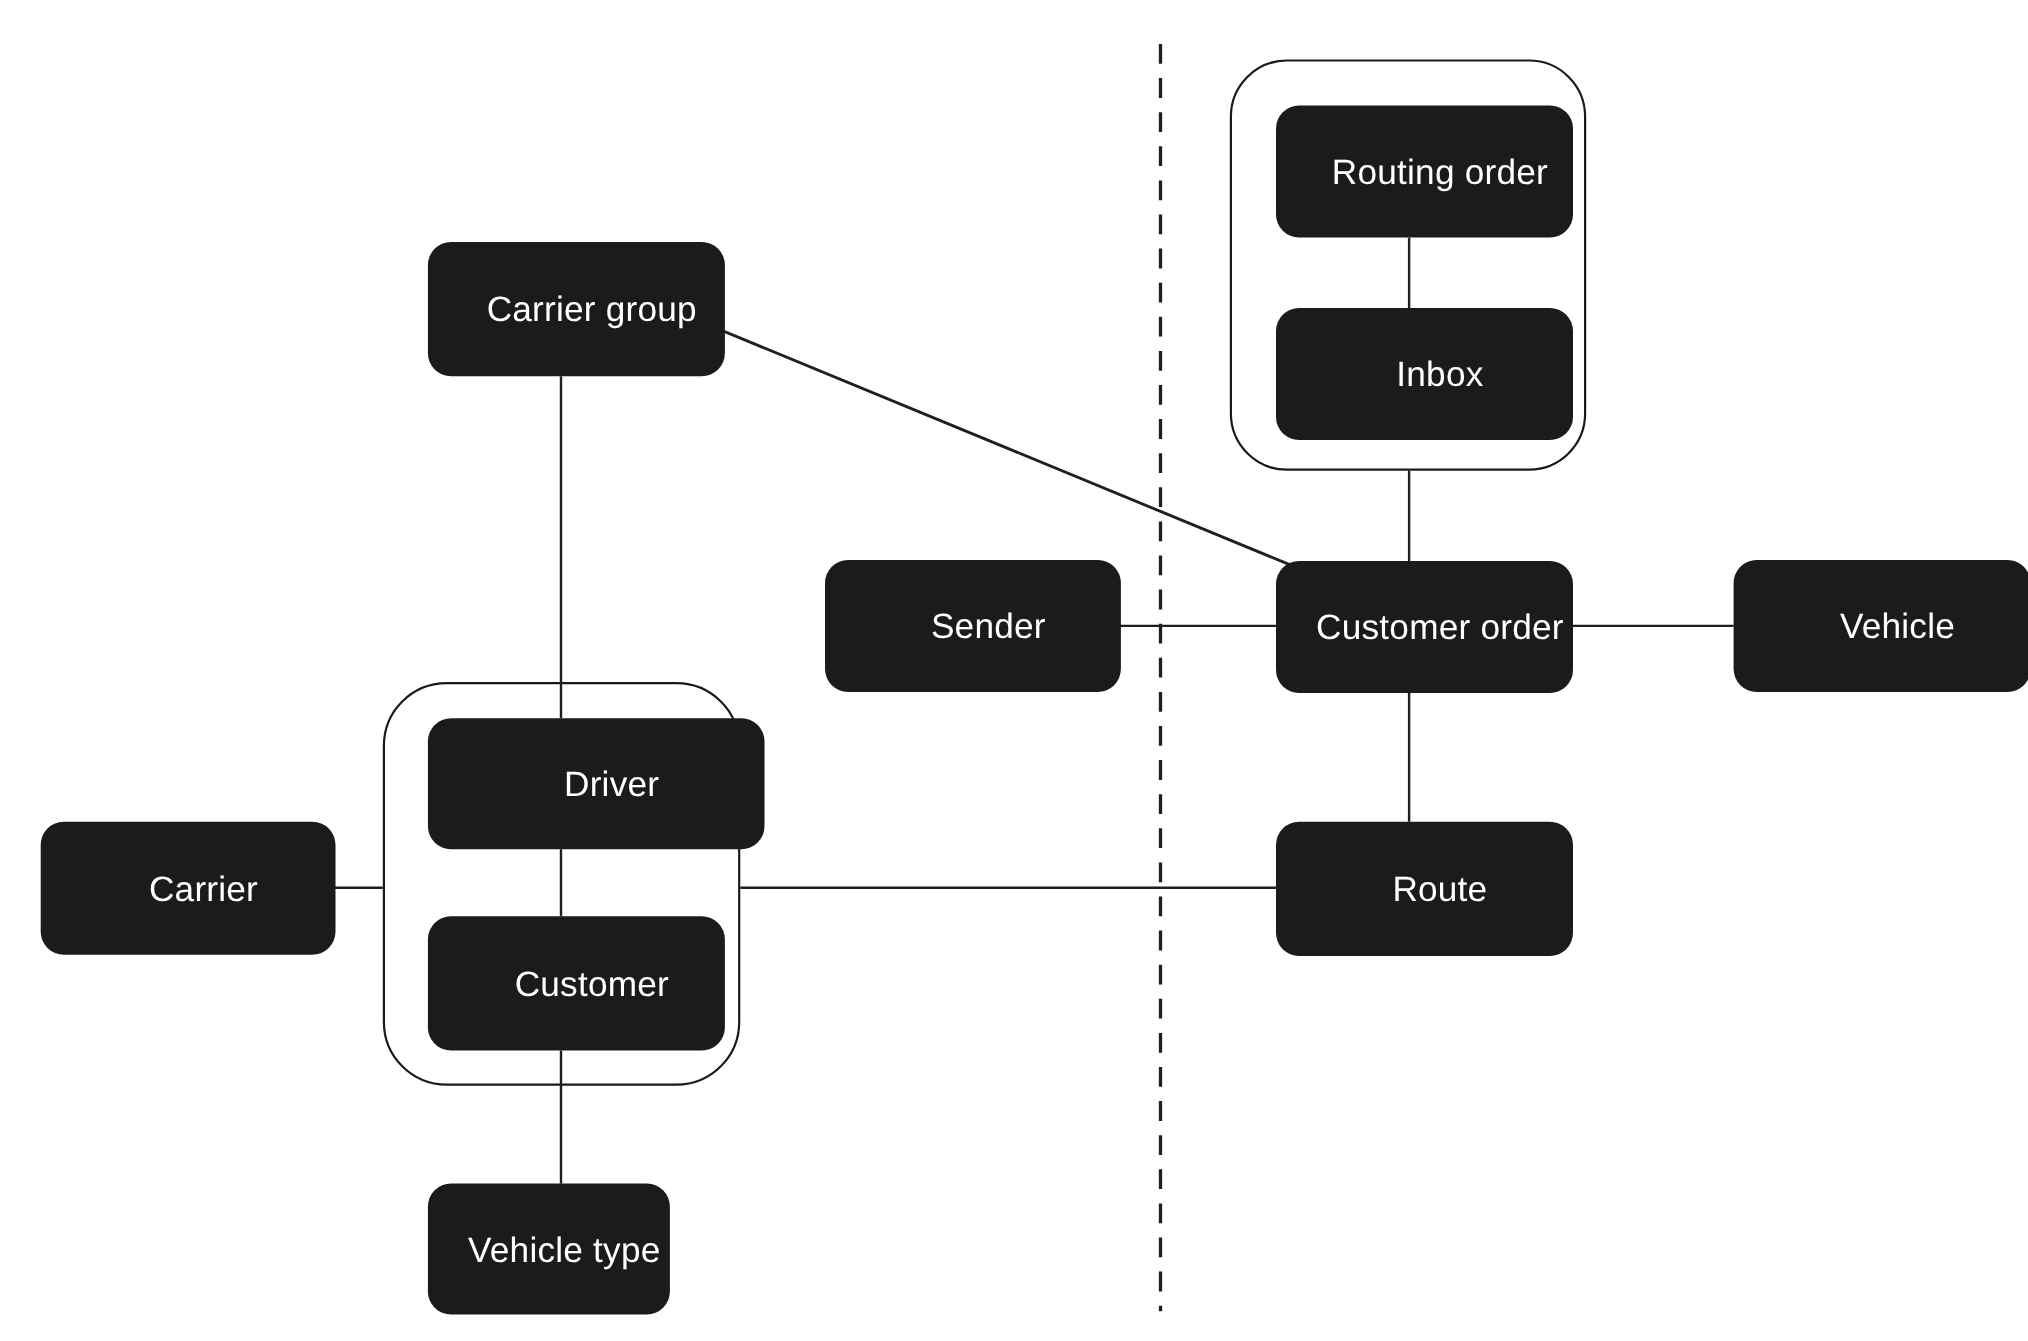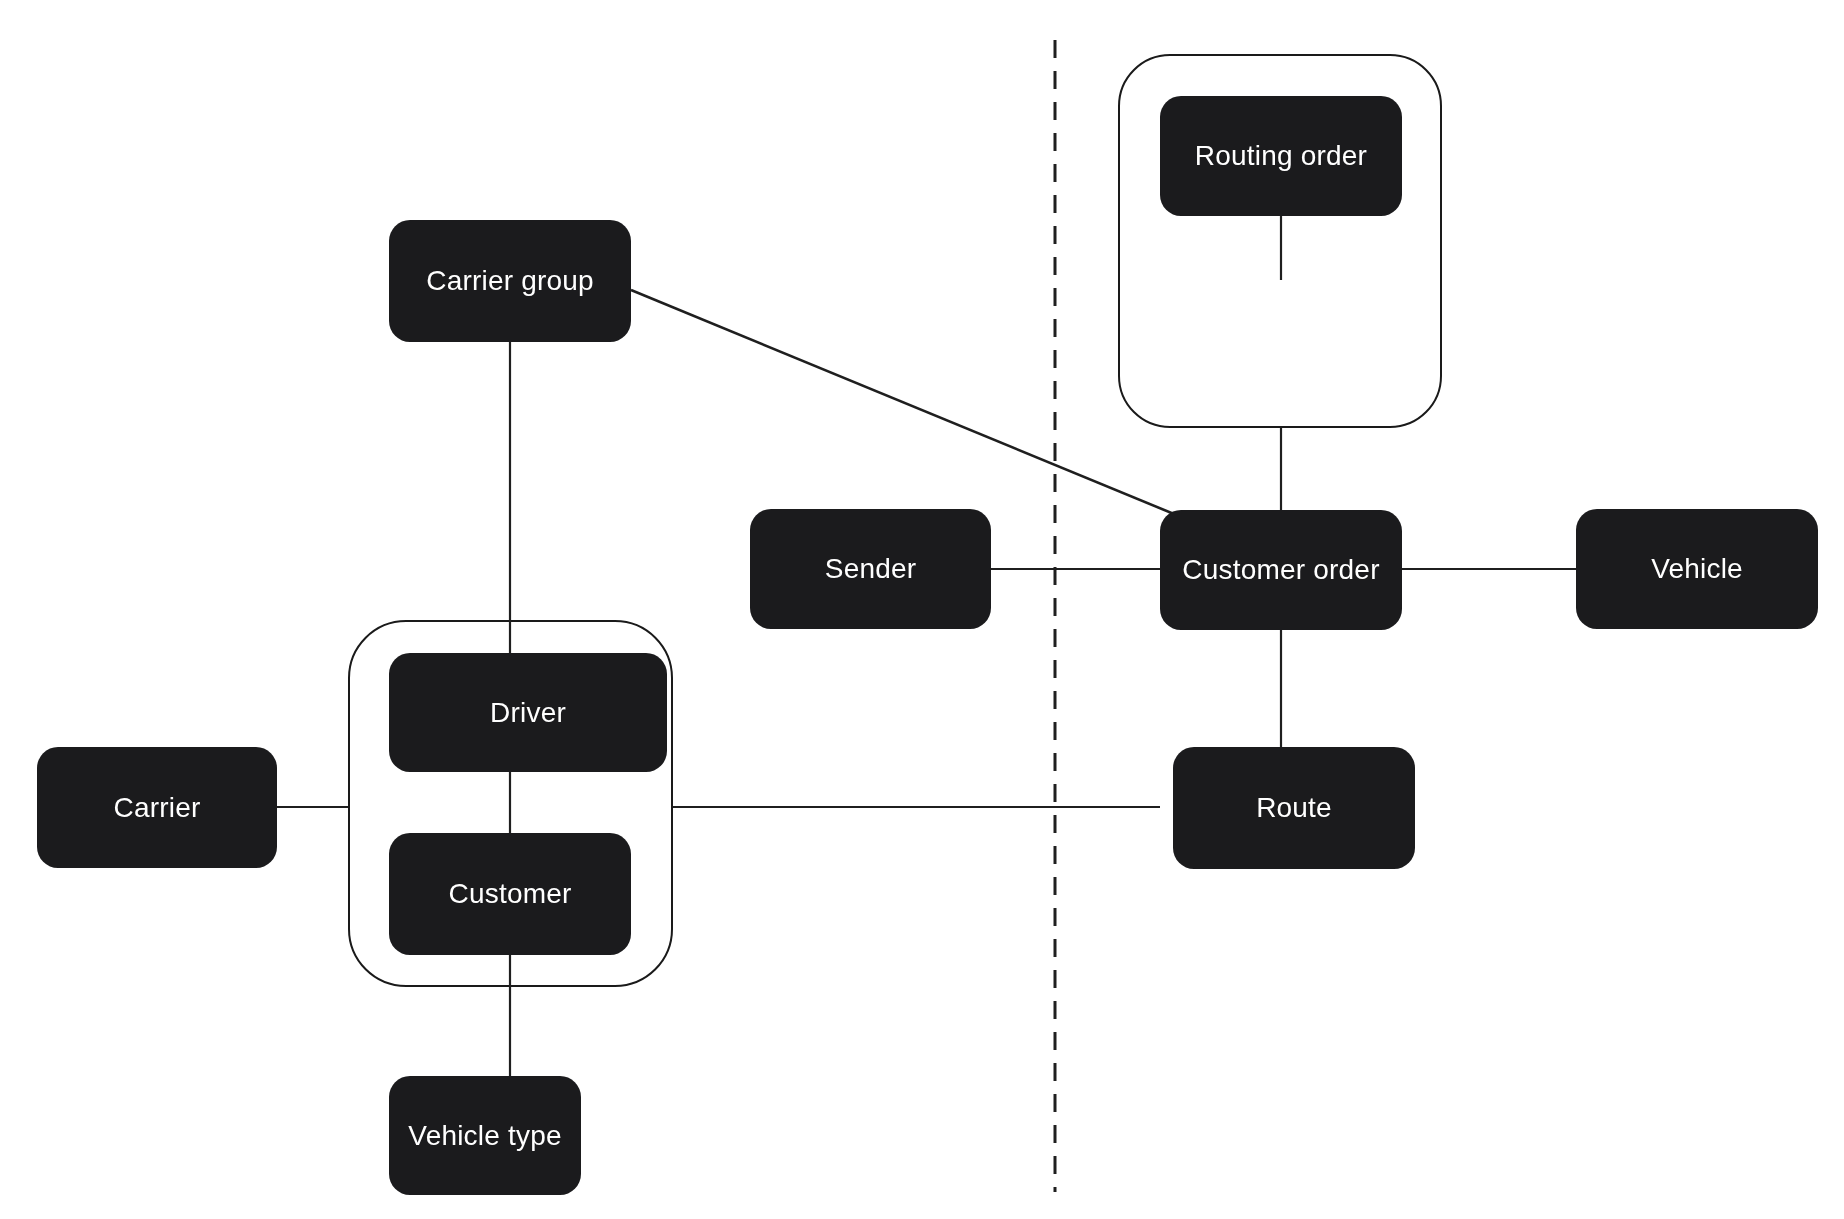--- a/index.html
+++ b/index.html
@@ -28,33 +28,34 @@
   .edges{position:absolute;left:0;top:0;}
   .edge{stroke:var(--edge);stroke-width:2.2;fill:none;}
   .edge-diagonal{stroke-width:2.6;}
   .edge-dashed{stroke-width:3;stroke-dasharray:18 13;}
   .node{
     position:absolute;
     background:var(--node_fill);
     color:var(--node_text);
     border-radius:21px;
     display:flex;align-items:center;justify-content:center;
-    font-size:28px;line-height:1;letter-spacing:0.2px;
+    font-size:32px;line-height:1;letter-spacing:0.2px;
     text-align:center;
+    padding-left:28px;
   }
   #n-delivery-group{left:389px;top:220px;width:242px;height:122px;}
   #n-routing-order{left:1160px;top:96px;width:242px;height:120px;}
   #n-inbox{left:1160px;top:280px;width:242px;height:120px;}
   #n-sender{left:750px;top:509px;width:241px;height:120px;}
   #n-customer-order{left:1160px;top:510px;width:242px;height:120px;}
   #n-package{left:1576px;top:509px;width:242px;height:120px;}
   #n-driver{left:389px;top:653px;width:278px;height:119px;}
   #n-vehicle{left:389px;top:833px;width:242px;height:122px;}
   #n-carrier{left:37px;top:747px;width:240px;height:121px;}
-  #n-route{left:1160px;top:747px;width:242px;height:122px;margin-left:13px;}
+  #n-route{left:1160px;top:747px;width:242px;height:122px;}
   #n-vehicle-type{left:389px;top:1076px;width:192px;height:119px;}
   .node .label{pointer-events:none;}
 </style>
 </head>
 <body>
 
 <div class="stage">
 
   <div class="group" id="g-routing-inbox"></div>
   <div class="group" id="g-driver-vehicle"></div>
@@ -73,20 +74,23 @@
     <line class="edge" x1="673" y1="807" x2="1160" y2="807"></line>
     <line class="edge edge-dashed" x1="1055" y1="40" x2="1055" y2="1192"></line>
   </svg>
 
   <div class="node" id="n-delivery-group">
     <span class="label">Carrier group</span>
   </div>
   <div class="node" id="n-routing-order">
     <span class="label">Routing order</span>
   </div>
+  <div class="node" id="n-inbox">
+    <span class="label">Inbox</span>
+  </div>
   <div class="node" id="n-sender">
     <span class="label">Sender</span>
   </div>
   <div class="node" id="n-customer-order">
     <span class="label">Customer order</span>
   </div>
   <div class="node" id="n-package">
     <span class="label">Vehicle</span>
   </div>
   <div class="node" id="n-driver">

